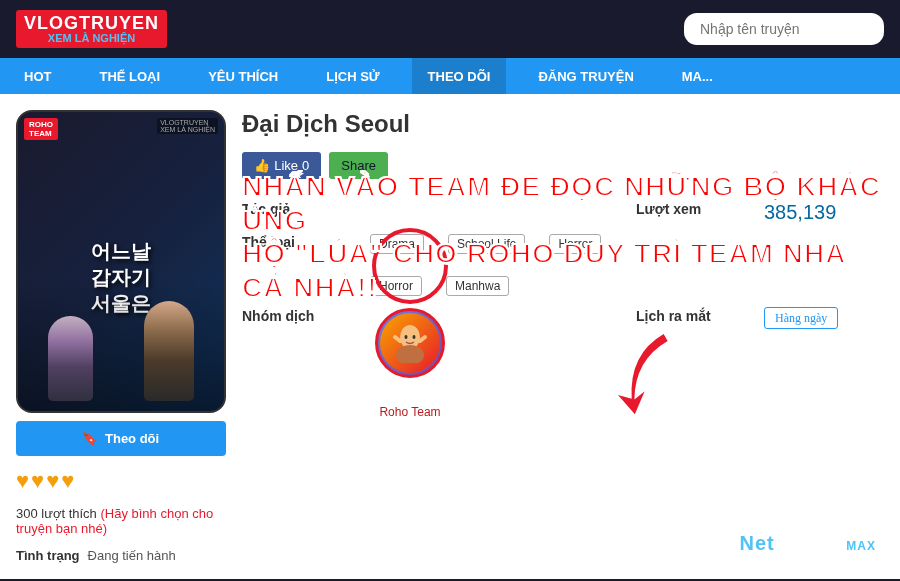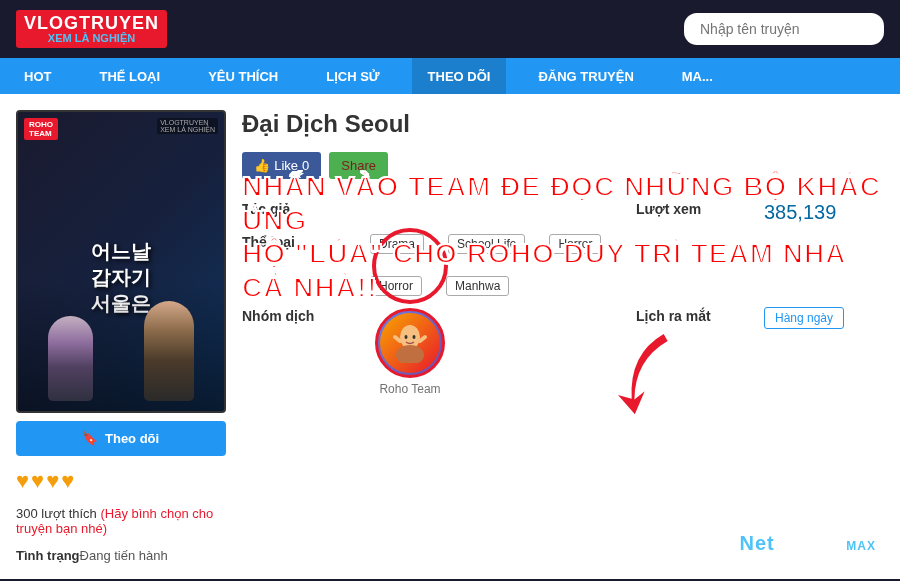--- a/index.html
+++ b/index.html
@@ -91,21 +91,21 @@
       width: 210px;
       flex-shrink: 0;
       display: flex;
       flex-direction: column;
       gap: 8px;
     }
     .manga-cover {
       width: 210px;
       height: 352px;
       background: linear-gradient(135deg, #1a1a2e 0%, #16213e 50%, #0f3460 100%);
-      border-radius: 4px;
+      border-radius: 16px;
       position: relative;
       overflow: hidden;
       border: 2px solid #333;
     }
     .cover-overlay {
       position: absolute;
       top: 0; left: 0; right: 0; bottom: 0;
       display: flex;
       flex-direction: column;
       align-items: center;
@@ -130,21 +130,21 @@
     .stars {
       display: flex;
       gap: 2px;
       margin: 4px 0;
     }
     .star { color: #f59e0b; font-size: 22px; }
     .likes-text { font-size: 13px; color: #333; }
     .likes-link { color: #e8192c; cursor: pointer; }
     .status-row {
       display: flex;
-      gap: 0;
+      gap: 8px;
       font-size: 13px;
       color: #333;
       margin-top: 4px;
     }
     .status-label { font-weight: bold; }
     .status-value { color: #555; }
 
     
     .right-panel {
       flex: 1;
@@ -171,21 +171,21 @@
       padding: 6px 12px;
       border-radius: 3px;
       font-size: 13px;
       cursor: pointer;
       display: flex;
       align-items: center;
       gap: 4px;
     }
     .share-btn {
       background: #4caf50;
-      color: #7f1d1d;
+      color: #0f172a;
       border: none;
       padding: 6px 12px;
       border-radius: 3px;
       font-size: 13px;
       cursor: pointer;
     }
 
     
     .overlay-text {
       position: absolute;
@@ -249,40 +249,42 @@
       height: 60px;
       border-radius: 50%;
       background: linear-gradient(135deg, #f8a500 0%, #e8192c 100%);
       display: flex;
       align-items: center;
       justify-content: center;
       font-size: 20px;
     }
     .group-name {
       font-size: 12px;
-      color: #737373;
+      color: #b91c1c;
       text-align: center;
+      margin-top: 23px;
     }
 
     
     .arrow-svg {
       position: absolute;
       right: 180px;
       top: 230px;
       transform: rotate(-30deg);
     }
 
     
     .schedule-badge {
       background: #fff;
       border: 1px solid #2196f3;
       color: #2196f3;
       padding: 3px 10px;
       border-radius: 3px;
       font-size: 12px;
+      font-family: Liberation Serif, serif;
     }
 
     .watermark-box {
       position: absolute;
       bottom: 8px;
       right: 8px;
       font-size: 20px;
       font-weight: 900;
       letter-spacing: 1px;
     }

